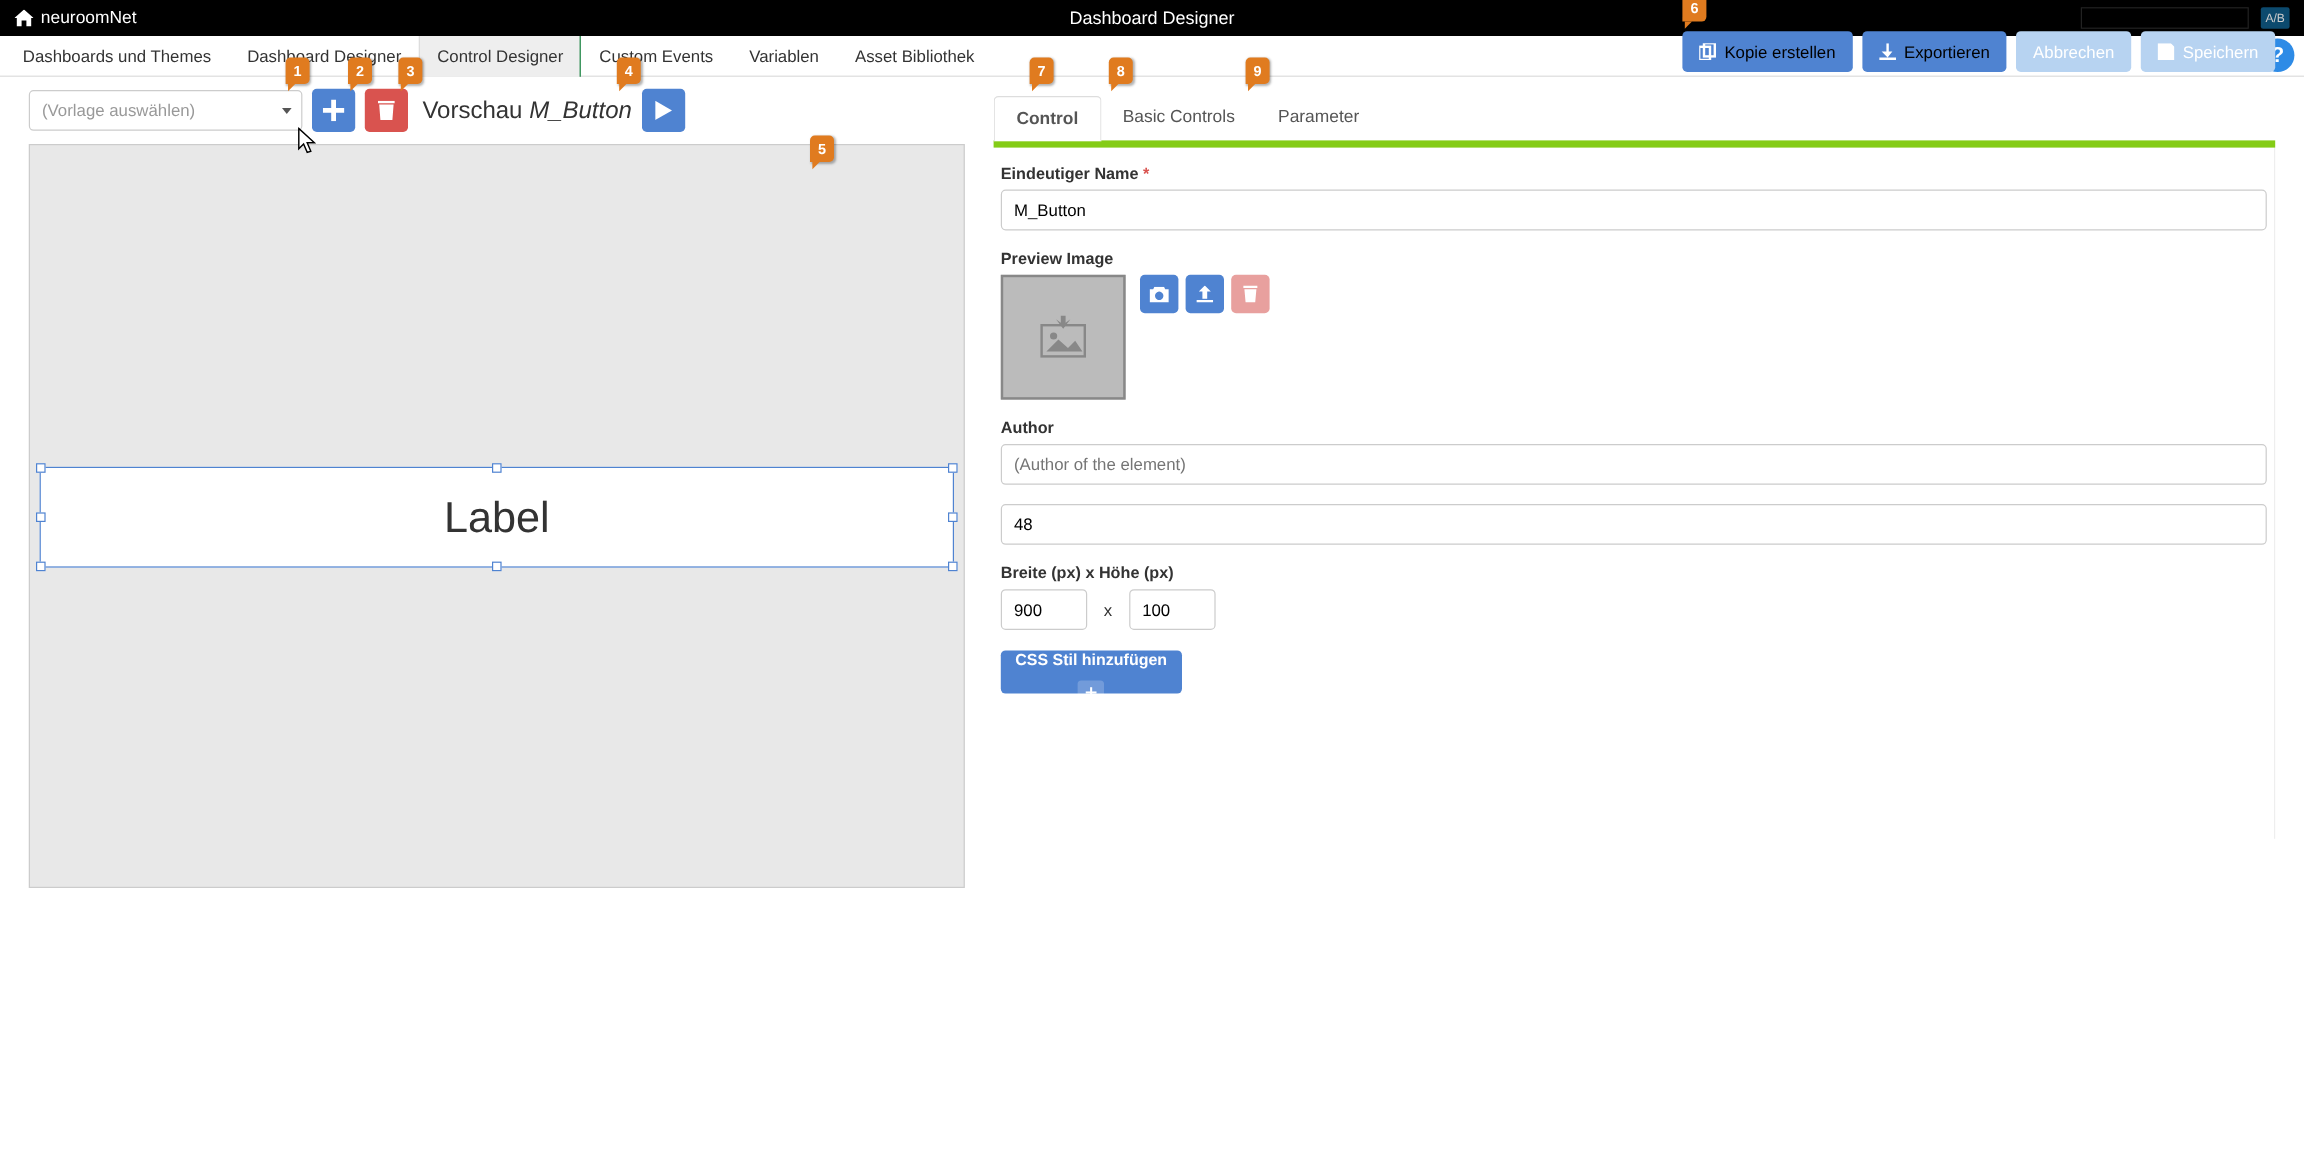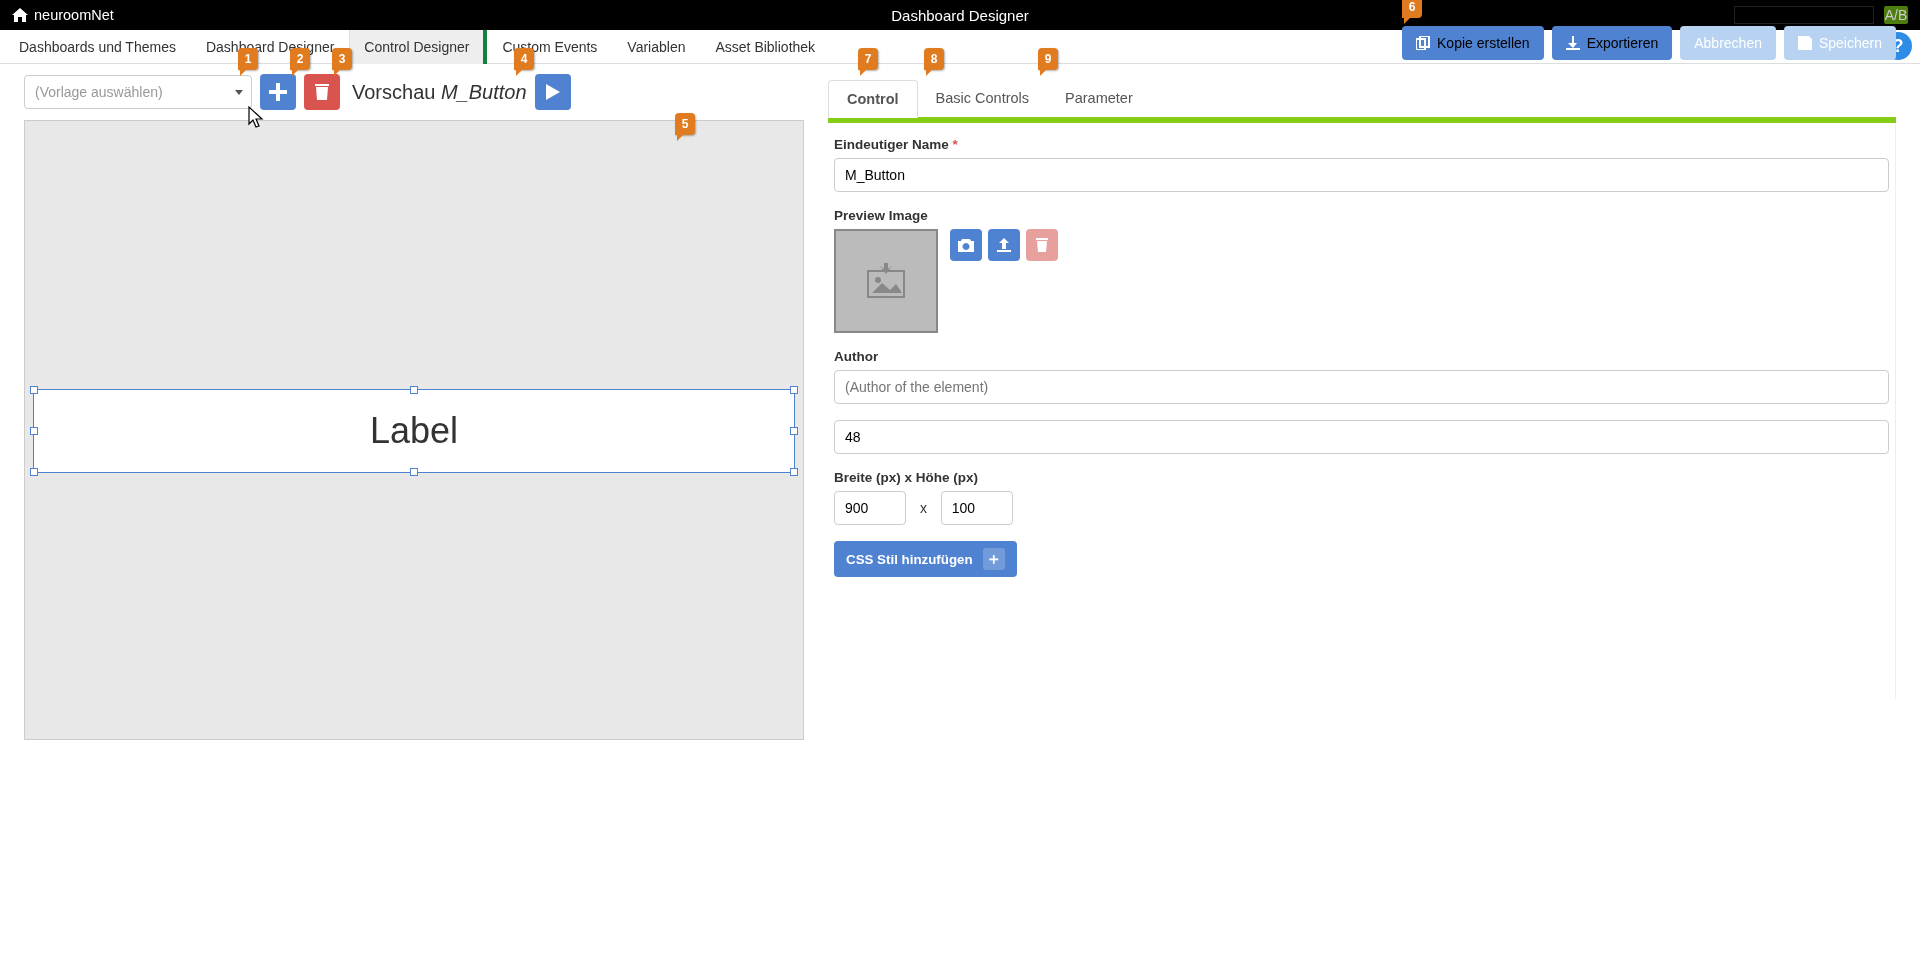--- a/index.html
+++ b/index.html
@@ -3,25 +3,25 @@
 <meta charset="utf-8">
 <style>
   * { box-sizing: border-box; margin: 0; padding: 0; font-family: "Segoe UI", Tahoma, Geneva, sans-serif; }
   body { background: #fff; font-size: 14px; color: #333; }
   
   .topbar { background: #000; color: #fff; height: 30px; display: flex; align-items: center; padding: 0 12px; position: relative; }
   .topbar .brand { display: flex; align-items: center; gap: 6px; font-size: 14.5px; }
   .topbar .title { position: absolute; left: 50%; transform: translateX(-50%); font-size: 15px; }
   .topbar .right { margin-left: auto; display: flex; align-items: center; gap: 10px; }
   .topbar .blackbox { width: 140px; height: 18px; background: #000; border: 1px solid #222; }
-  .topbar .langbox { width: 24px; height: 18px; background: #4d7c0f; border-radius: 2px; font-size: 14px; display:flex; align-items:center; justify-content:center; color:#ccc;}
+  .topbar .langbox { width: 24px; height: 18px; background: #0c4a6e; border-radius: 2px; font-size: 10px; display:flex; align-items:center; justify-content:center; color:#ccc;}
   
   .navtabs { border-bottom: 1px solid #ddd; display: flex; align-items: center; height: 34px; padding-left: 4px; position: relative; }
   .navtabs .tab { padding: 0 14px; height: 34px; line-height: 34px; font-size: 14px; color: #333; cursor: pointer; border-left:1px solid transparent; border-right:1px solid transparent;}
-  .navtabs .tab.active { background: #eee; border-left:1px solid #ddd; border-right:4px solid #15803d;}
+  .navtabs .tab.active { background: #eee; border-left:1px solid #ddd; border-right:1px solid #15803d;}
   .navtabs .help { position:absolute; right:8px; top:2px; width:28px; height:28px; border-radius:50%; background:#2e8be6; color:#fff; display:flex; align-items:center; justify-content:center; font-weight:bold; font-size:18px; cursor:pointer; }
   
   .main { display: flex; padding: 10px 24px 0 24px; gap: 24px; }
   .leftcol { flex: 0 0 780px; }
   .rightcol { flex: 1; position: relative; }
   
   .toolrow { display: flex; align-items: center; gap: 8px; margin-bottom: 10px; position: relative; }
   .select-template { min-width: 228px; height: 34px; border: 1px solid #ccc; border-radius: 4px; background:#fff; color:#999; padding: 0 22px 0 10px; font-size:14px; text-align:left; position:relative; cursor:pointer;}
   .select-template::after { content:''; position:absolute; right:8px; top:14px; border-left:4px solid transparent; border-right:4px solid transparent; border-top:5px solid #555; }
   .iconbtn { width: 36px; height: 36px; border-radius: 4px; display:inline-flex; align-items:center; justify-content:center; cursor:pointer; color:#fff; border:none; }
@@ -52,21 +52,21 @@
   .flabel { font-size:13.5px; font-weight:600; margin-bottom:6px; display:block; }
   .req { color:#d9534f; }
   .finput { width:100%; height:34px; border:1px solid #ccc; border-radius:4px; padding:0 10px; font-size:14px; }
   .finput.short { width:72px; display:inline-block; }
   .dim-x { margin:0 10px; }
   .prev-img { width:104px; height:104px; border:2px solid #888; background:#bbb; display:inline-flex; align-items:center; justify-content:center; vertical-align:top; }
   .prev-img-actions { display:inline-flex; gap:6px; margin-left:8px; vertical-align:top; }
   .color-swatch { width:32px; height:32px; border:1px solid #ccc; border-radius:4px; display:inline-block; vertical-align:middle;
     background-image: linear-gradient(45deg,#ccc 25%,transparent 25%),linear-gradient(-45deg,#ccc 25%,transparent 25%),linear-gradient(45deg,transparent 75%,#ccc 75%),linear-gradient(-45deg,transparent 75%,#ccc 75%);
     background-size:12px 12px; background-position:0 0,0 6px,6px -6px,-6px 0; }
-  .css-btn { background:#4f83d1; color:#fff; border:none; border-radius:4px; height:36px; padding:0 12px; font-weight:600; display:inline-flex; align-items:center; gap:10px; cursor:pointer; }
+  .css-btn { background:#4f83d1; color:#fff; border:none; border-radius:4px; height:36px; padding:0 12px; font-weight:600; display:inline-flex; align-items:center; gap:10px; cursor:pointer;flex-direction:column; }
   .css-btn .plussq { width:22px; height:22px; background:#fff3; border-radius:3px; display:inline-flex; align-items:center; justify-content:center; font-size:16px;}
   
   .cursor-img { position:absolute; width:22px; height:26px; left:222px; top:32px; z-index:60; pointer-events:none; }
   svg { display:block; }
 </style>
 </head>
 <body>
 
 <div class="topbar">
   <div class="brand">

